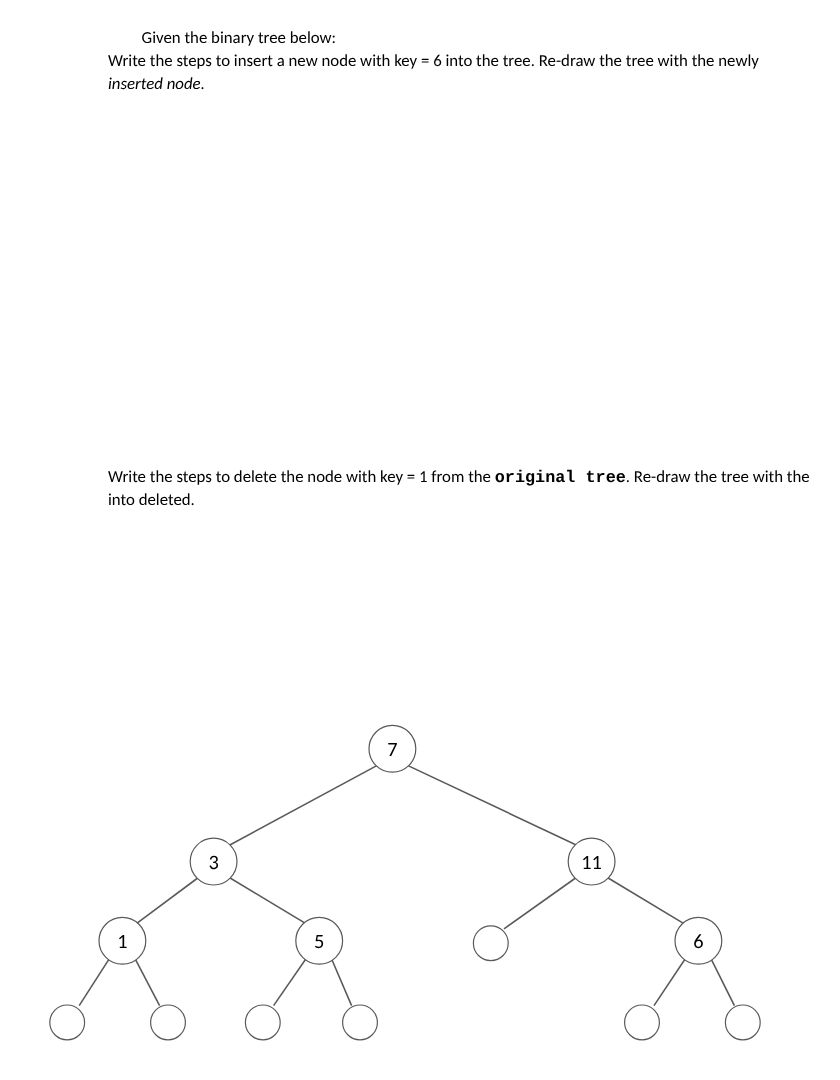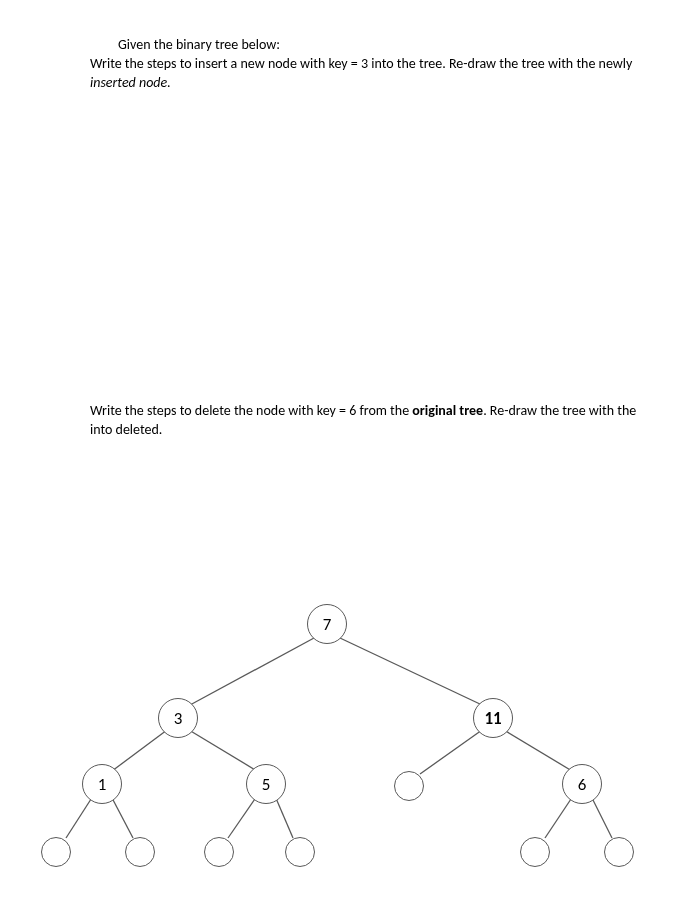--- a/index.html
+++ b/index.html
@@ -9,21 +9,20 @@
     height: 900px;
     background: #ffffff;
     font-family: Calibri, Arial, sans-serif;
     font-size: 14px;
     color: #000;
     position: relative;
   }
   .text-block {
     position: absolute;
     line-height: 1.4;
-    margin-top: 13px;
   }
   .tree-container {
     position: absolute;
     left: 0;
     top: 590px;
     width: 700px;
     height: 310px;
   }
   .node {
     position: absolute;
@@ -41,31 +40,31 @@
   svg.edges {
     position: absolute;
     left: 0; top: 0;
     width: 700px; height: 310px;
     pointer-events: none;
   }
   svg.edges line {
     stroke: #595959;
     stroke-width: 1.3;
   }
-  b { font-weight: bold; }
+  b { font-weight: bold; font-family: Liberation Mono, monospace; }
 </style>
 </head>
 <body>
 
 <div class="text-block" style="left:118px; top:22px;">Given the binary tree below:</div>
-<div class="text-block" style="left:90px; top:41px;">Write the steps to insert a new node with key = 3 into the tree.  Re-draw the tree with the newly</div>
+<div class="text-block" style="left:90px; top:41px;">Write the steps to insert a new node with key = 6 into the tree.  Re-draw the tree with the newly</div>
 <div class="text-block" style="left:90px; top:60px;font-style:italic;">inserted node.</div>
 
 <div class="text-block" style="left:90px; top:388px; white-space:nowrap;">
-  <span>Write the steps to delete the node with key = 6 from the </span><b>original tree</b><span>.  Re-draw the tree with the</span>
+  <span>Write the steps to delete the node with key = 1 from the </span><b>original tree</b><span>.  Re-draw the tree with the</span>
 </div>
 <div class="text-block" style="left:90px; top:407px;">into deleted.</div>
 
 <div class="tree-container">
   <svg class="edges">
 
     <line x1="314" y1="48" x2="190" y2="115"></line>
     <line x1="340" y1="48" x2="482" y2="115"></line>
 
     <line x1="167" y1="140" x2="112" y2="181"></line>
@@ -79,21 +78,21 @@
 
     <line x1="257" y1="206" x2="228" y2="248"></line>
     <line x1="275" y1="206" x2="293" y2="248"></line>
 
     <line x1="573" y1="206" x2="545" y2="248"></line>
     <line x1="591" y1="206" x2="612" y2="248"></line>
   </svg>
 
   <div class="node big" style="left:307px; top:14px;">7</div>
   <div class="node big" style="left:158px; top:108px;">3</div>
-  <div class="node big" style="left:473px; top:108px;font-weight:bold;">11</div>
+  <div class="node big" style="left:473px; top:108px;">11</div>
   <div class="node big" style="left:82px; top:174px;">1</div>
   <div class="node big" style="left:246px; top:174px;">5</div>
   <div class="node big" style="left:562px; top:174px;">6</div>
 
   <div class="node small" style="left:394px; top:181px;"></div>
   <div class="node small" style="left:41px; top:247px;"></div>
   <div class="node small" style="left:125px; top:247px;"></div>
   <div class="node small" style="left:204px; top:247px;"></div>
   <div class="node small" style="left:285px; top:247px;"></div>
   <div class="node small" style="left:520px; top:247px;"></div>

